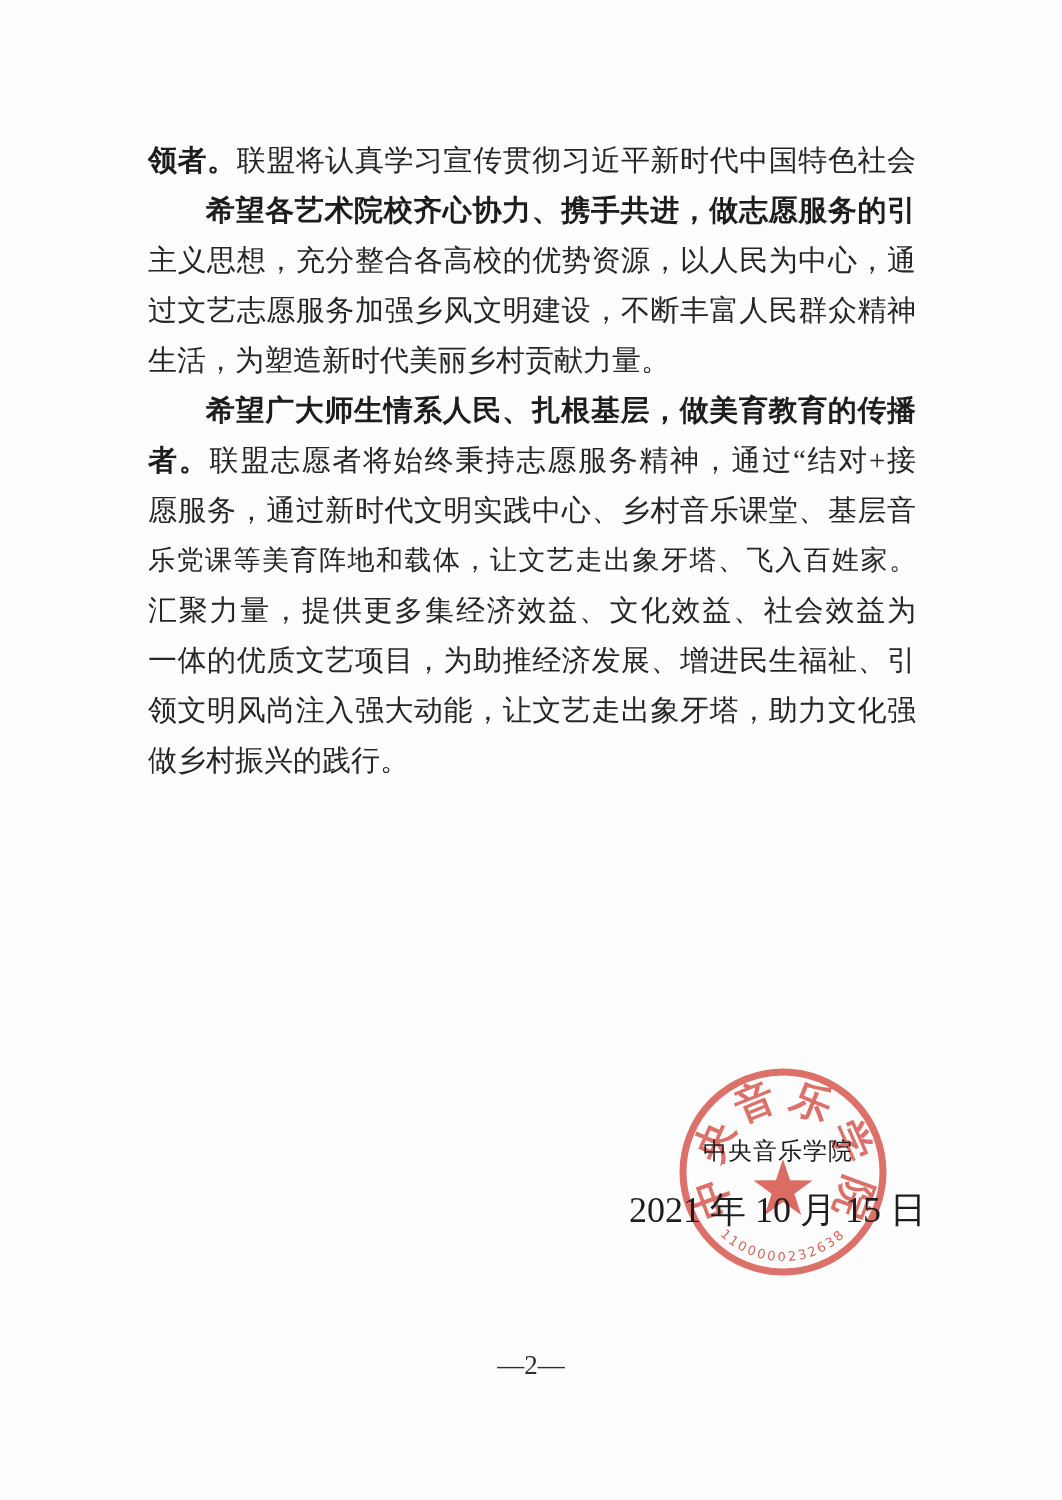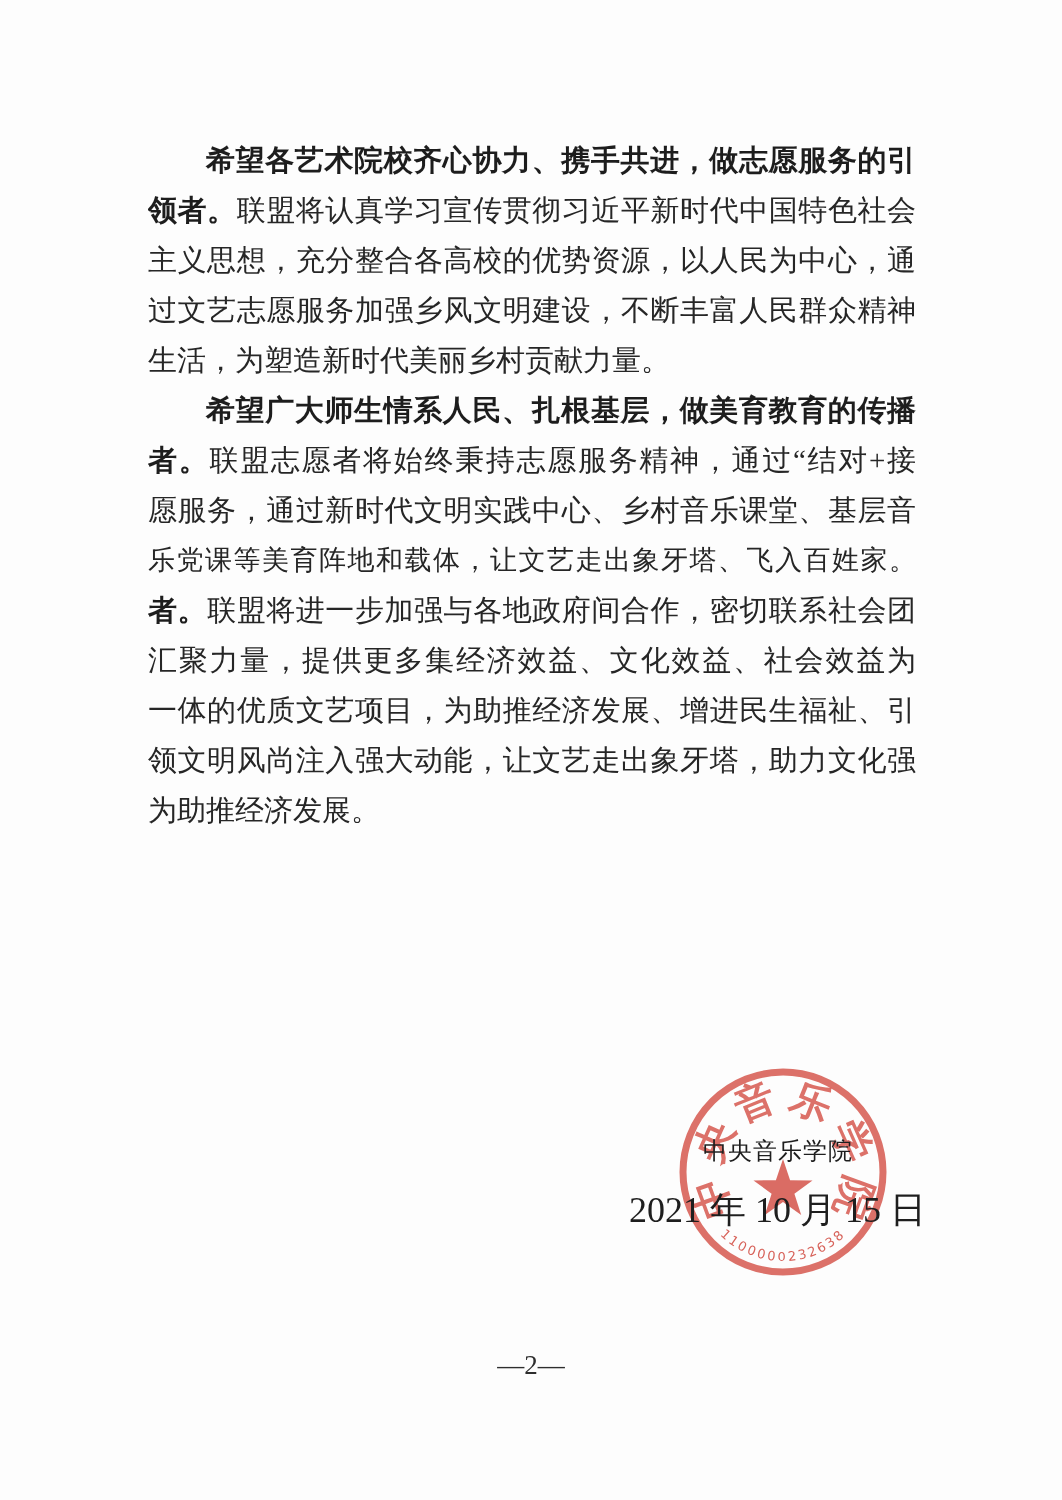--- a/index.html
+++ b/index.html
@@ -37,34 +37,33 @@
   }
   .page-num{
     position:absolute;left:0;top:1350px;width:100%;text-align:center;
     font-size:27px;color:#2e2e2e;
   }
 </style>
 </head>
 <body>
 
 <div class="text-block">
+  <div class="line"><b>领者。</b><span>联盟将认真学习宣传贯彻习近平新时代中国特色社会</span></div>
   <div class="line indent"><b>希望各艺术院校齐心协力、携手共进，做志愿服务的引</b></div>
-  <div class="line"><b>领者。</b><span>联盟将认真学习宣传贯彻习近平新时代中国特色社会</span></div>
   <div class="line"><span>主义思想，充分整合各高校的优势资源，以人民为中心，通</span></div>
   <div class="line"><span>过文艺志愿服务加强乡风文明建设，不断丰富人民群众精神</span></div>
   <div class="line left"><span>生活，为塑造新时代美丽乡村贡献力量。</span></div>
   <div class="line indent"><b>希望广大师生情系人民、扎根基层，做美育教育的传播</b></div>
   <div class="line"><b>者。</b><span>联盟志愿者将始终秉持志愿服务精神，通过“结对+接</span></div>
   <div class="line"><span>愿服务，通过新时代文明实践中心、乡村音乐课堂、基层音</span></div>
   <div class="line tight"><span>乐党课等美育阵地和载体，让文艺走出象牙塔、飞入百姓家。</span></div>
-  <div class="line"><b>者。</b><span>联盟将进一步加强与各地政府间合作，密切联系社会团</span></div>
   <div class="line"><span>汇聚力量，提供更多集经济效益、文化效益、社会效益为</span></div>
   <div class="line"><span>一体的优质文艺项目，为助推经济发展、增进民生福祉、引</span></div>
   <div class="line"><span>领文明风尚注入强大动能，让文艺走出象牙塔，助力文化强国</span></div>
-  <div class="line left"><span>为助推经济发展。</span></div>
+  <div class="line left"><span>做乡村振兴的践行。</span></div>
 </div>
 
 <svg class="seal" viewBox="0 0 226 226" xmlns="http://www.w3.org/2000/svg">
   <circle cx="113" cy="113" r="100" fill="none" stroke="#d24a40" stroke-width="7" stroke-opacity="0.85"></circle>
   <polygon points="113,100 120.1,121.3 142.5,121.4 124.4,134.7 131.2,156.1 113,143 94.8,156.1 101.6,134.7 83.5,121.4 105.9,121.3" fill="#d24a40" fill-opacity="0.88"></polygon>
   <g fill="#d24a40" fill-opacity="0.85" font-size="40" font-weight="600">
     <g transform="translate(113,113) rotate(-110)">
         <text y="-76" text-anchor="middle" dominant-baseline="central">中</text>
       </g>
     <g transform="translate(113,113) rotate(-66)">

